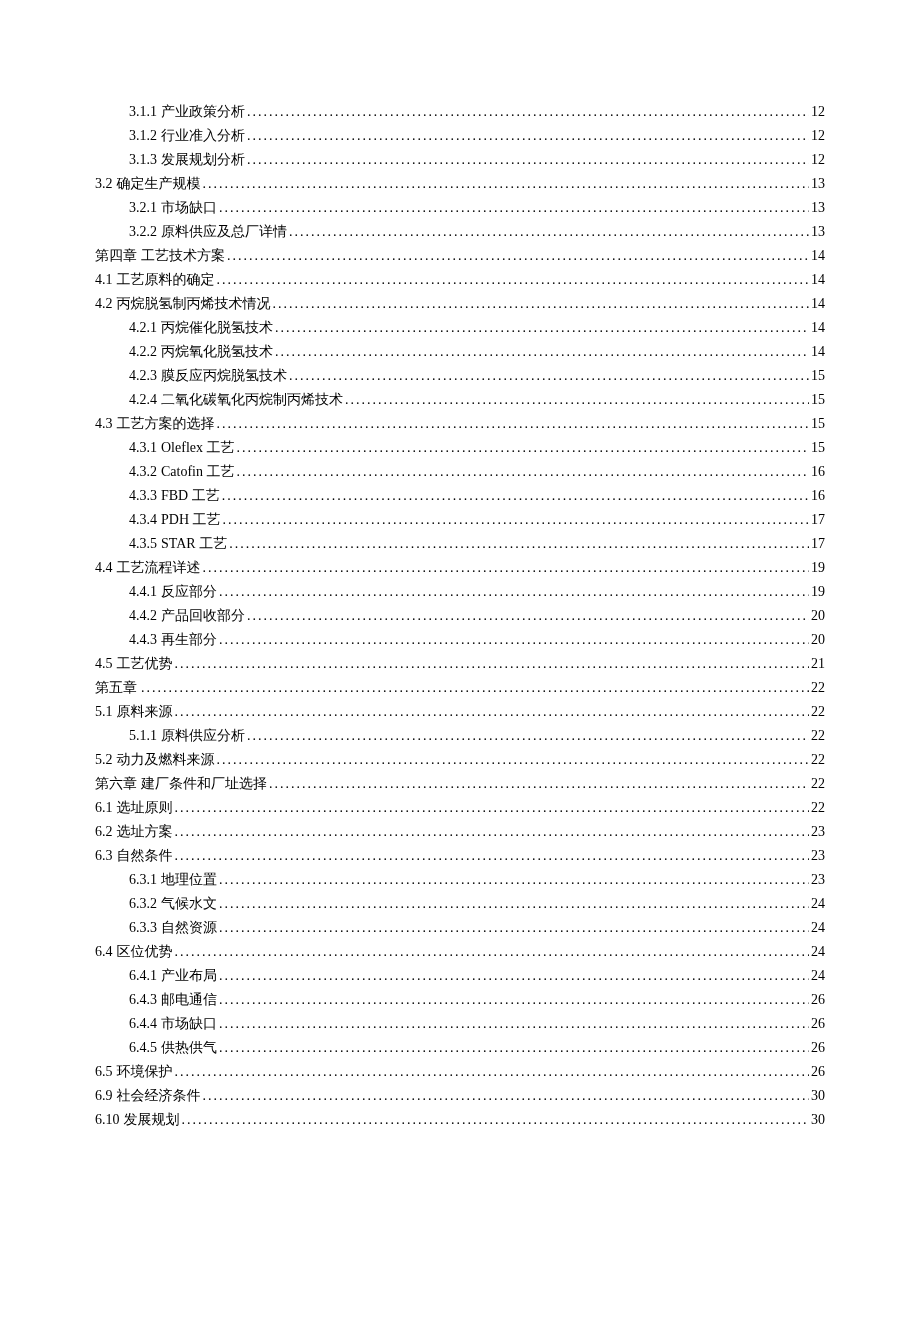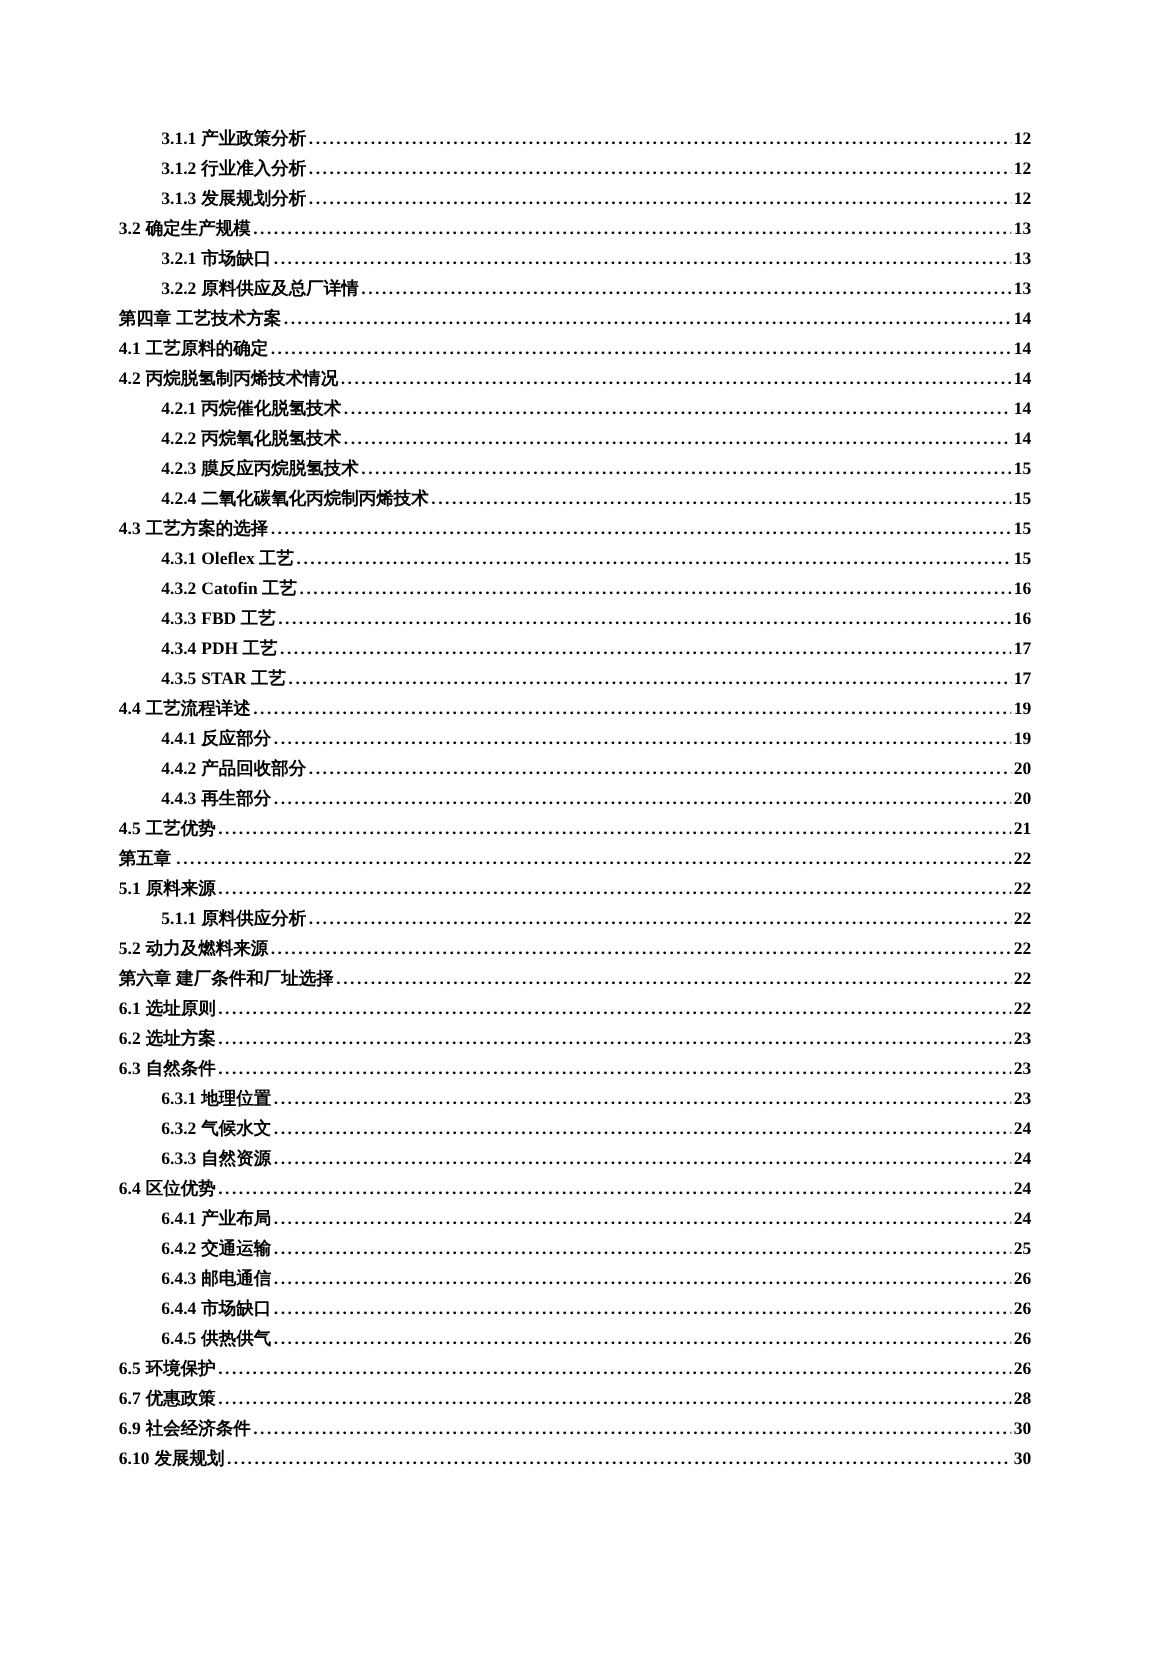--- a/index.html
+++ b/index.html
@@ -11,21 +11,20 @@
       width: 920px;
       height: 1340px;
       background: #fff;
       font-family: "SimSun", "宋体", serif;
       font-size: 14px;
       color: #000;
       padding: 100px 95px 60px 95px;
     }
     .toc {
       width: 100%;
-      font-weight: bold;
     }
     .toc-entry {
       display: flex;
       align-items: baseline;
       line-height: 24px;
       white-space: nowrap;
     }
     .toc-level-1 {
       padding-left: 0;
       justify-content: space-between;
@@ -274,26 +273,20 @@
       <span class="toc-dots"></span>
       <span class="toc-page">24</span>
     </div>
     <div class="toc-entry toc-level-2">
       <span class="toc-number">6.4.1</span>
       <span class="toc-title">产业布局</span>
       <span class="toc-dots"></span>
       <span class="toc-page">24</span>
     </div>
     <div class="toc-entry toc-level-2">
-      <span class="toc-number">6.4.2</span>
-      <span class="toc-title">交通运输</span>
-      <span class="toc-dots"></span>
-      <span class="toc-page">25</span>
-    </div>
-    <div class="toc-entry toc-level-2">
       <span class="toc-number">6.4.3</span>
       <span class="toc-title">邮电通信</span>
       <span class="toc-dots"></span>
       <span class="toc-page">26</span>
     </div>
     <div class="toc-entry toc-level-2">
       <span class="toc-number">6.4.4</span>
       <span class="toc-title">市场缺口</span>
       <span class="toc-dots"></span>
       <span class="toc-page">26</span>
@@ -302,26 +295,20 @@
       <span class="toc-number">6.4.5</span>
       <span class="toc-title">供热供气</span>
       <span class="toc-dots"></span>
       <span class="toc-page">26</span>
     </div>
     <div class="toc-entry toc-level-1">
       <span class="toc-number">6.5</span>
       <span class="toc-title">环境保护</span>
       <span class="toc-dots"></span>
       <span class="toc-page">26</span>
-    </div>
-    <div class="toc-entry toc-level-1">
-      <span class="toc-number">6.7</span>
-      <span class="toc-title">优惠政策</span>
-      <span class="toc-dots"></span>
-      <span class="toc-page">28</span>
     </div>
     <div class="toc-entry toc-level-1">
       <span class="toc-number">6.9</span>
       <span class="toc-title">社会经济条件</span>
       <span class="toc-dots"></span>
       <span class="toc-page">30</span>
     </div>
     <div class="toc-entry toc-level-1">
       <span class="toc-number">6.10</span>
       <span class="toc-title">发展规划</span>

